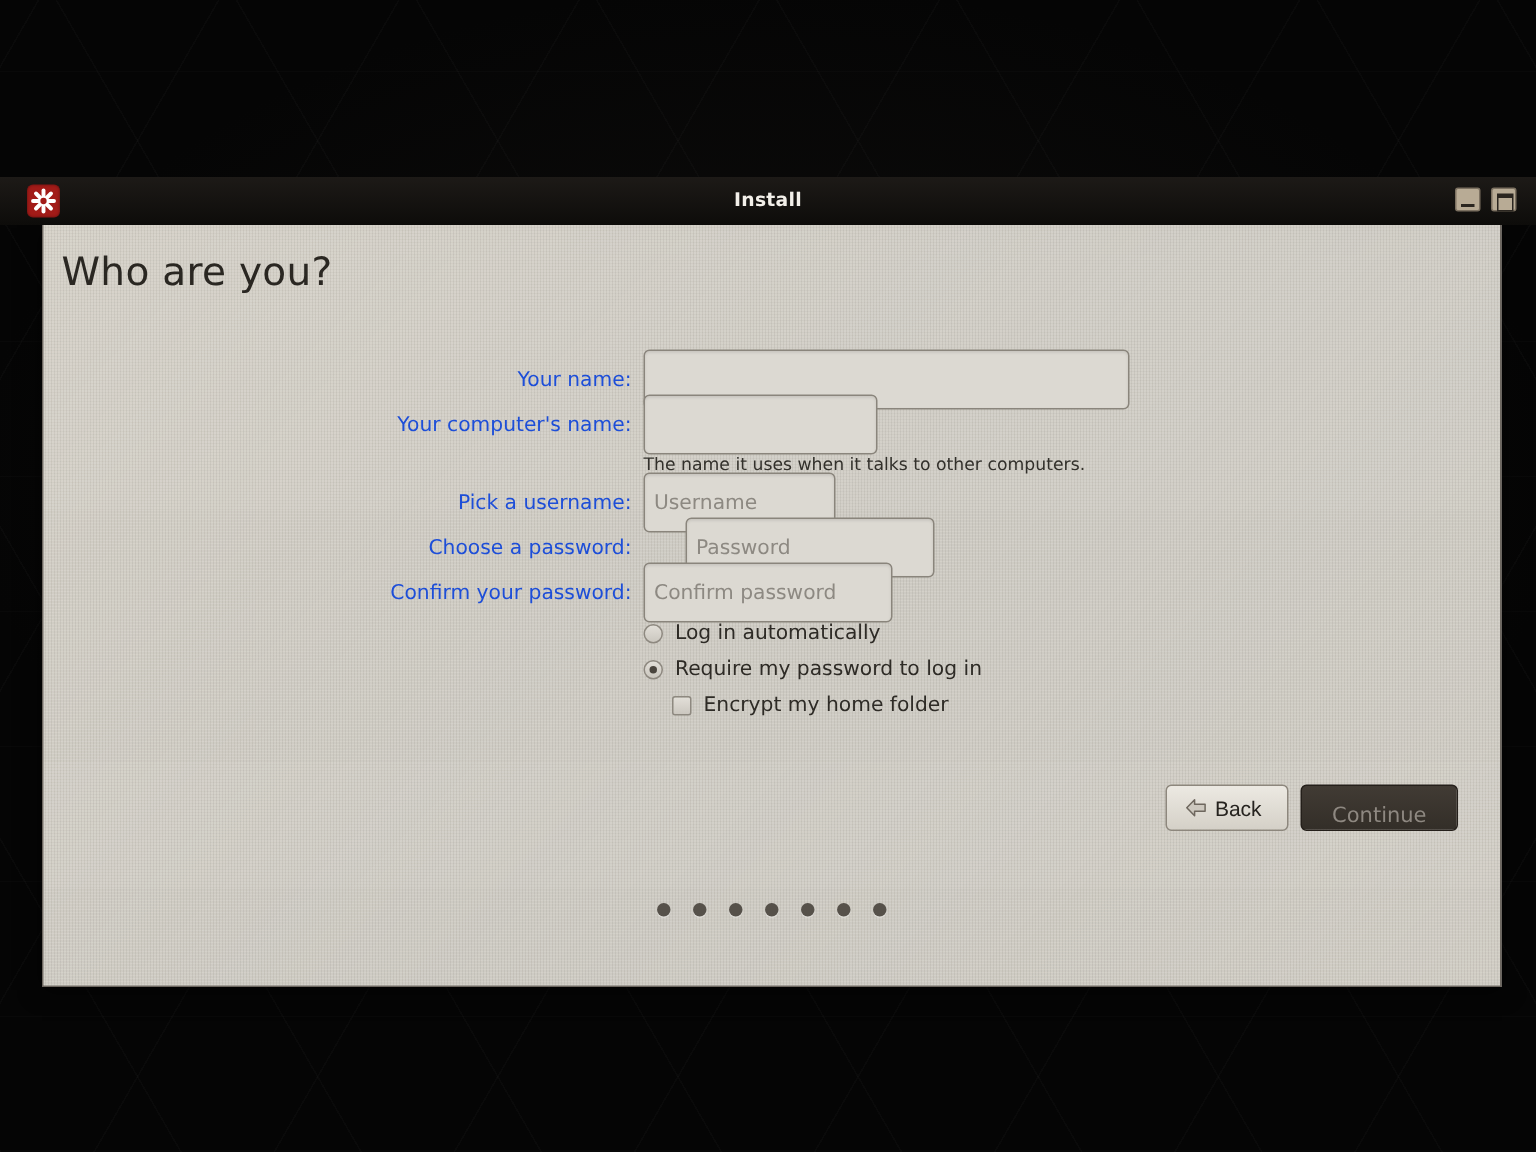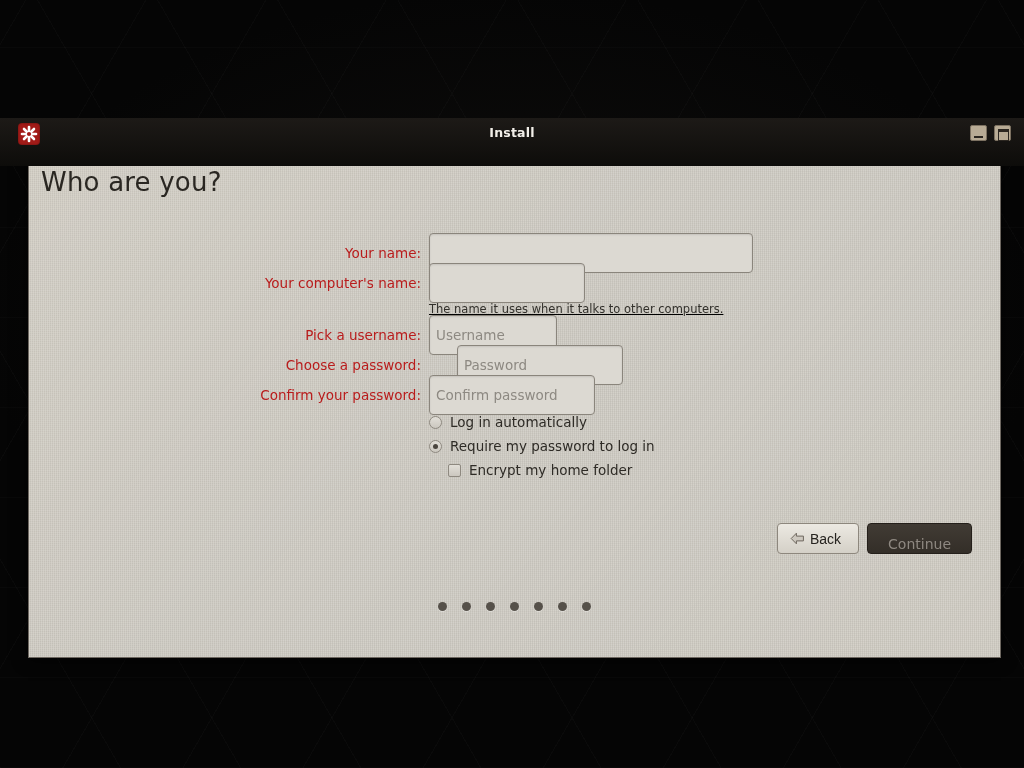--- a/index.html
+++ b/index.html
@@ -56,21 +56,21 @@
     mix-blend-mode: normal;
     opacity: 0.85;
   }
   #window-body { position: relative; z-index: 2; width: 100%; height: 100%; }
 
   
   #titlebar {
     position: absolute;
     left: 0; top: 118px;
     width: 1024px;
-    height: 48px;
+    height: 32px;
     background: linear-gradient(#1d1a17, #0d0c0a);
     z-index: 5;
   }
   #title-icon {
     position: absolute;
     left: 18px; top: 5px;
     width: 22px; height: 22px;
     border-radius: 4px;
     background: #a21b18;
     box-shadow: inset 0 0 2px rgba(0,0,0,0.5);
@@ -131,21 +131,21 @@
     display: flex;
     align-items: center;
     height: 30px;
     margin-bottom: 0px;
   }
   .row-label {
     width: 400px;
     text-align: right;
     padding-right: 8px;
     font-size: 13.5px;
-    color: #b91c1c;
+    color: #1d4ed8;
     white-space: nowrap;
   }
   .field {
     height: 40px;
     background: #dcd9d2;
     border: 1px solid #8a857c;
     border-radius: 4px;
     padding: 0 6px;
     font-family: "DejaVu Sans", "Liberation Sans", sans-serif;
     font-size: 13.5px;
@@ -153,21 +153,21 @@
     outline: none;
     box-shadow: inset 0 1px 2px rgba(0,0,0,0.10);
   }
   .field::placeholder { color: #8d8982; opacity: 1; }
   #field-your-name { width: 324px; }
   #field-computer-name { width: 156px; }
   #field-username { width: 128px; }
   #field-password { width: 166px; margin-left: 28px; }
   #field-confirm-password { width: 166px; }
 
-  .hint-row { display: flex; height: 22px; align-items: center; text-decoration: underline; }
+  .hint-row { display: flex; height: 22px; align-items: center; }
   .hint-spacer { width: 400px; padding-right: 8px; }
   #hint-computer-name {
     font-size: 11.5px;
     color: #32302b;
   }
 
   
   .option-row {
     display: flex;
     align-items: center;

